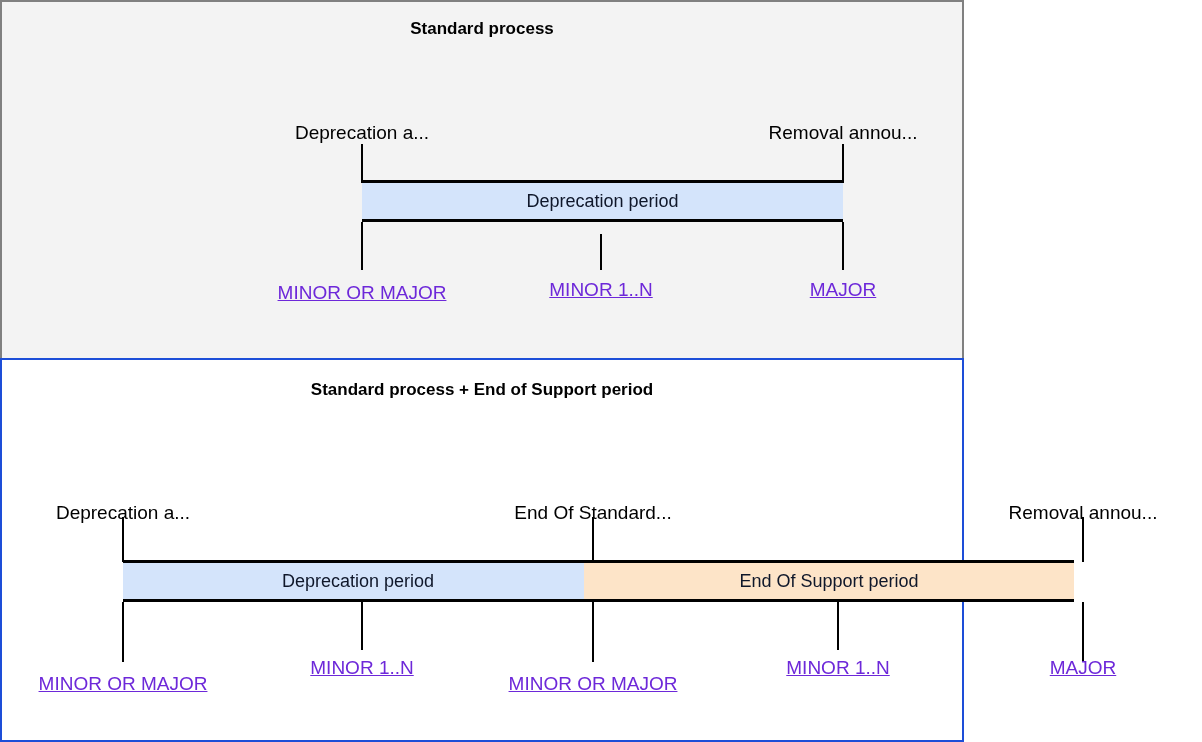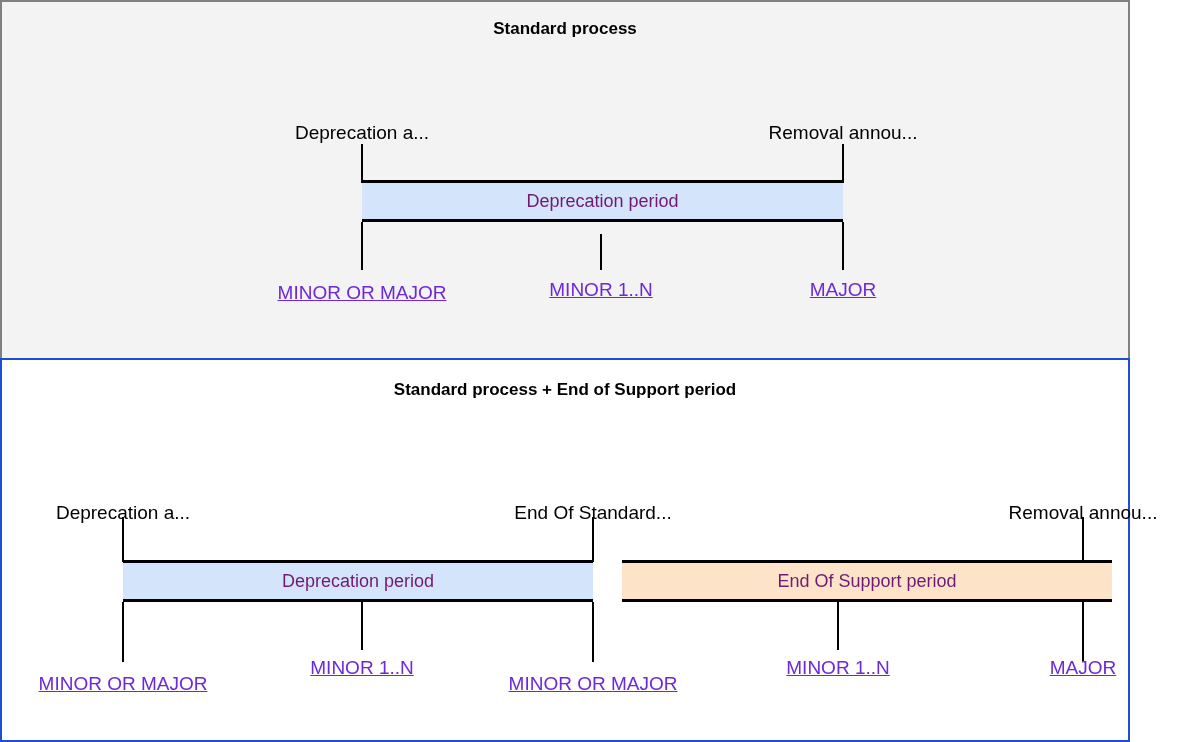--- a/index.html
+++ b/index.html
@@ -15,21 +15,21 @@
   #diagram {
     position: relative;
     width: 1202px; height: 742px;
     overflow: hidden;
   }
 
   
   .panel {
     position: absolute;
     left: 0;
-    width: 1130px;
+    width: 964px;
     padding-left: 7px;
   }
   .panel-top {
     top: 0; height: 358px;
     background: #f3f3f3;
     border: 2px solid #808080;
     border-bottom: none;
   }
   .panel-bottom {
     top: 358px; height: 384px;
@@ -71,21 +71,21 @@
     position: absolute;
     border-top: 3px solid #000000;
     border-bottom: 3px solid #000000;
     display: flex;
     align-items: center;
     justify-content: center;
     overflow: hidden;
   }
   .bar-label {
     font-size: 18px;
-    color: #701a75;
+    color: #0f172a;
     white-space: nowrap;
     line-height: 1;
   }
   .bar-deprecation { background: #d4e4fb; }
   .bar-eos         { background: #fde4c8; }
 
   
   .release-label {
     position: absolute;
     font-size: 19px;
@@ -131,21 +131,21 @@
     <div class="milestone-label" style="left:591px; top:98px;">End Of Standard...</div>
     <div class="milestone-label" style="left:1081px; top:98px;">Removal annou...</div>
 
     <div class="tick" style="left:120px; top:157px; height:45px;"></div>
     <div class="tick" style="left:590px; top:157px; height:45px;"></div>
     <div class="tick" style="left:1080px; top:157px; height:45px;"></div>
 
     <div class="bar bar-deprecation" style="left:121px; top:200px; width:470px; height:42px;">
       <span class="bar-label">Deprecation period</span>
     </div>
-    <div class="bar bar-eos" style="left:620px; top:200px; width:490px; height:42px;">
+    <div class="bar bar-eos" style="left:582px; top:200px; width:490px; height:42px;">
       <span class="bar-label">End Of Support period</span>
     </div>
 
     <div class="tick" style="left:120px; top:242px; height:60px;"></div>
     <div class="tick" style="left:359px; top:242px; height:48px;"></div>
     <div class="tick" style="left:590px; top:242px; height:60px;"></div>
     <div class="tick" style="left:835px; top:242px; height:48px;"></div>
     <div class="tick" style="left:1080px; top:242px; height:60px;"></div>
 
     <div class="release-label" style="left:121px; top:313px;">MINOR OR MAJOR</div>

